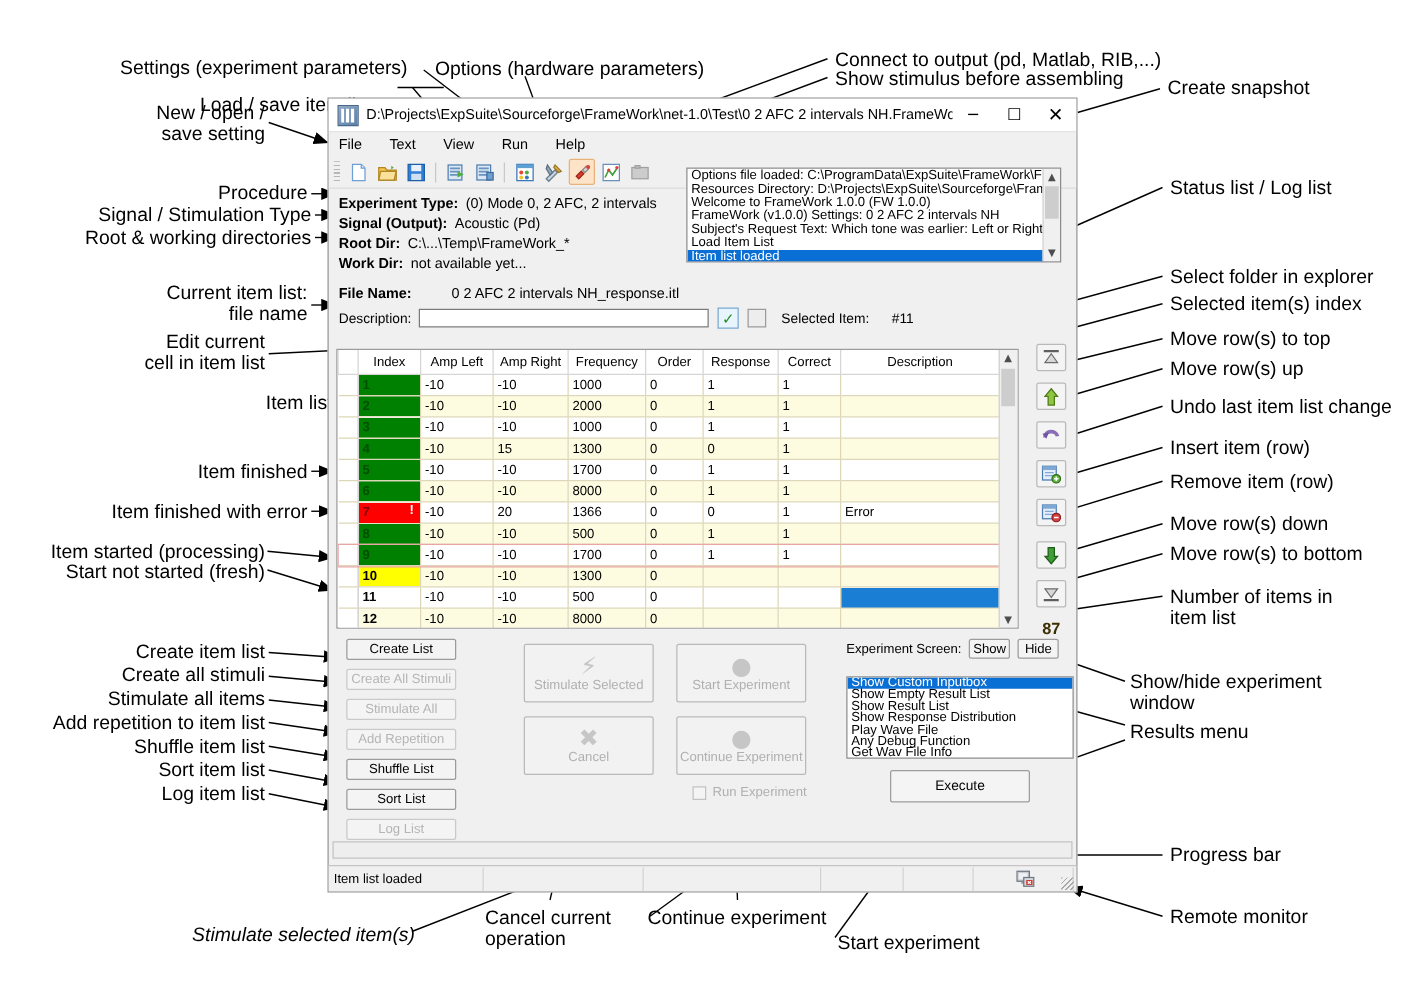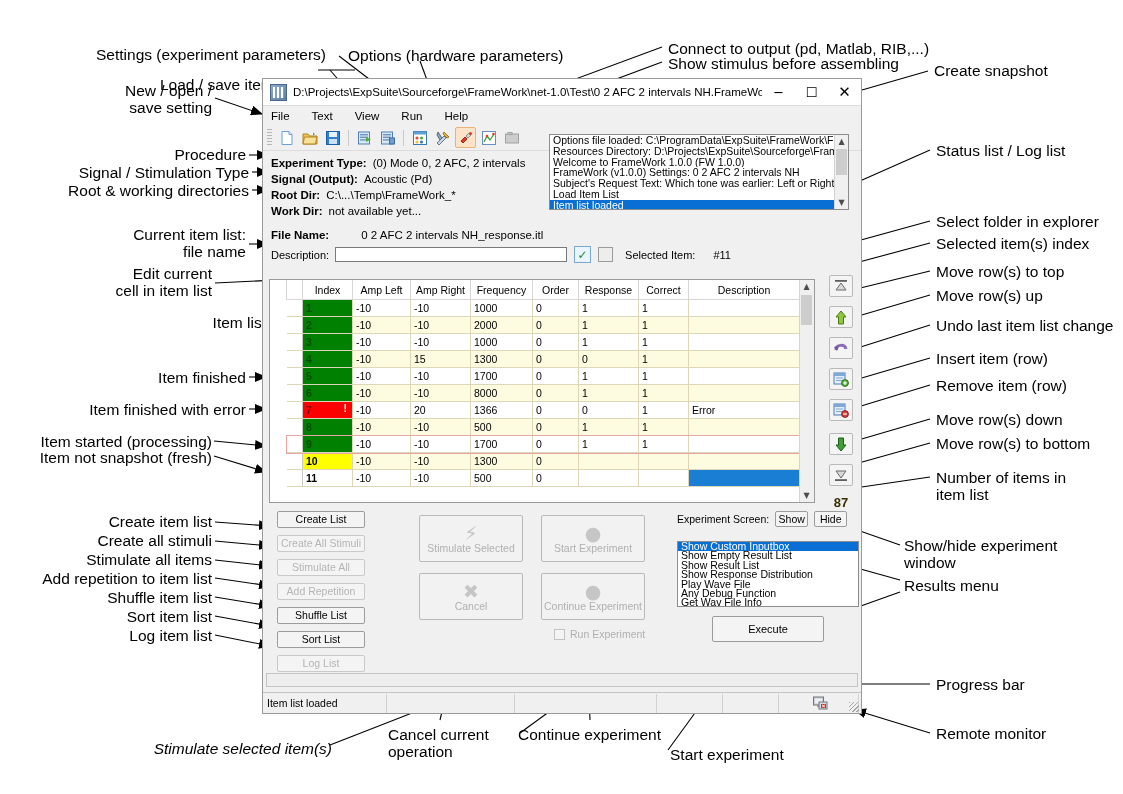--- a/index.html
+++ b/index.html
@@ -287,21 +287,21 @@
 <div class="anno r" style="left:0px;top:182px;width:249px;">Root &amp; working directories</div>
 <div class="anno r" style="left:0px;top:226px;width:246px;">Current item list:
 file name</div>
 <div class="anno r" style="left:0px;top:265px;width:212px;">Edit current
 cell in item list</div>
 
 <div class="anno r" style="left:0px;top:314px;width:266px;">Item list</div>
 <div class="anno r" style="left:0px;top:369px;width:246px;">Item finished</div>
 <div class="anno r" style="left:0px;top:401px;width:246px;">Item finished with error</div>
 <div class="anno r" style="left:0px;top:433px;width:212px;">Item started (processing)</div>
-<div class="anno r" style="left:0px;top:449px;width:212px;">Item not snapshot (fresh)</div>
+<div class="anno r" style="left:0px;top:449px;width:212px;">Start not started (fresh)</div>
 
 <div class="anno r" style="left:0px;top:513px;width:212px;">Create item list</div>
 <div class="anno r" style="left:0px;top:532px;width:212px;">Create all stimuli</div>
 <div class="anno r" style="left:0px;top:551px;width:212px;">Stimulate all items</div>
 <div class="anno r" style="left:0px;top:570px;width:212px;">Add repetition to item list</div>
 <div class="anno r" style="left:0px;top:589px;width:212px;">Shuffle item list</div>
 <div class="anno r" style="left:0px;top:608px;width:212px;">Sort item list</div>
 <div class="anno r" style="left:0px;top:627px;width:212px;">Log item list</div>
 
 <div class="anno" style="left:936px;top:142px;">Status list / Log list</div>
@@ -480,21 +480,21 @@
       <div class="chkbtn">
         <span class="tick">✓</span>
       </div>
       <div class="emptybox"></div>
       <span class="selitem-lbl">Selected Item:</span>
       <span class="selitem-val">#11</span>
     </div>
   </div>
 
   <div id="grid">
-    <div style="position:absolute;left:0;top:0;right:14px;bottom:0;overflow:hidden;padding-left:16px;">
+    <div style="position:absolute;left:0;top:0;right:14px;bottom:0;overflow:hidden;">
       <table class="items">
         <colgroup>
           <col style="width:16px">
             <col style="width:50px">
             <col style="width:58px">
             <col style="width:60px">
           <col style="width:62px">
             <col style="width:46px">
             <col style="width:60px">
             <col style="width:50px">
@@ -628,20 +628,31 @@
               <td style="background: rgb(255, 255, 255);"></td>
               <td class="idx plain">11</td>
               <td>-10</td>
               <td>-10</td>
               <td>500</td>
               <td>0</td>
               <td></td>
               <td></td>
               <td class="blue-cell"></td>
             </tr>
+            <tr class="alt">
+              <td style="background: rgb(255, 255, 255);"></td>
+              <td class="idx plain">12</td>
+              <td>-10</td>
+              <td>-10</td>
+              <td>8000</td>
+              <td>0</td>
+              <td></td>
+              <td></td>
+              <td></td>
+            </tr>
           </tbody>
       </table>
     </div>
     <div class="vscroll">
       <div class="arrow">▲</div>
       <div class="thumb" style="top:15px;height:30px;"></div>
       <div class="arrow bot">▼</div>
     </div>
   </div>
 

